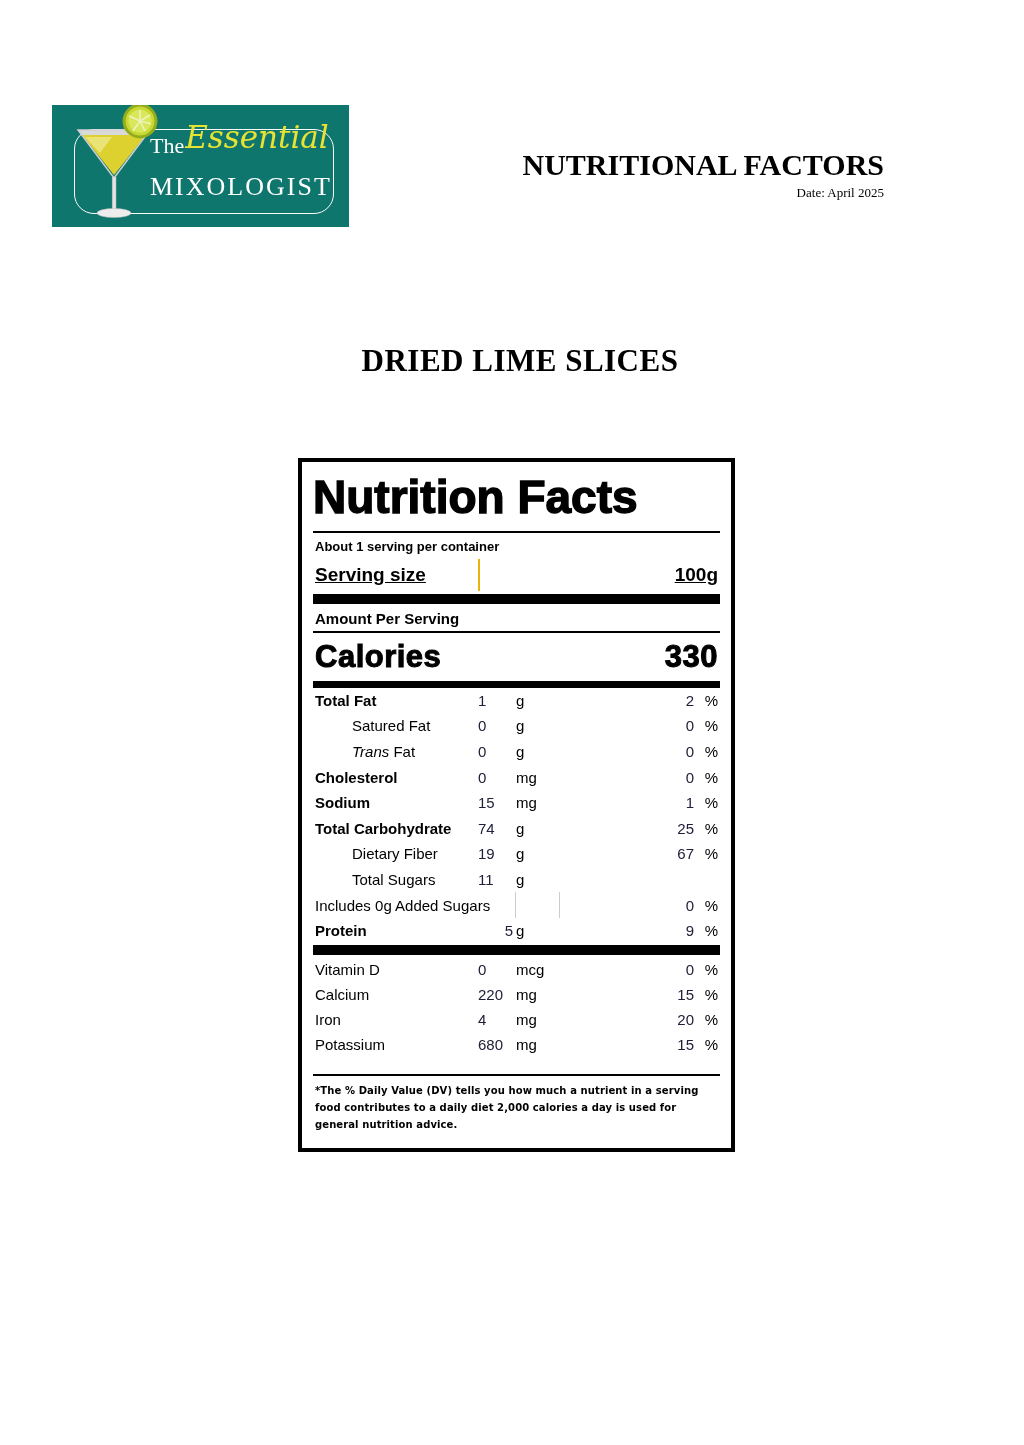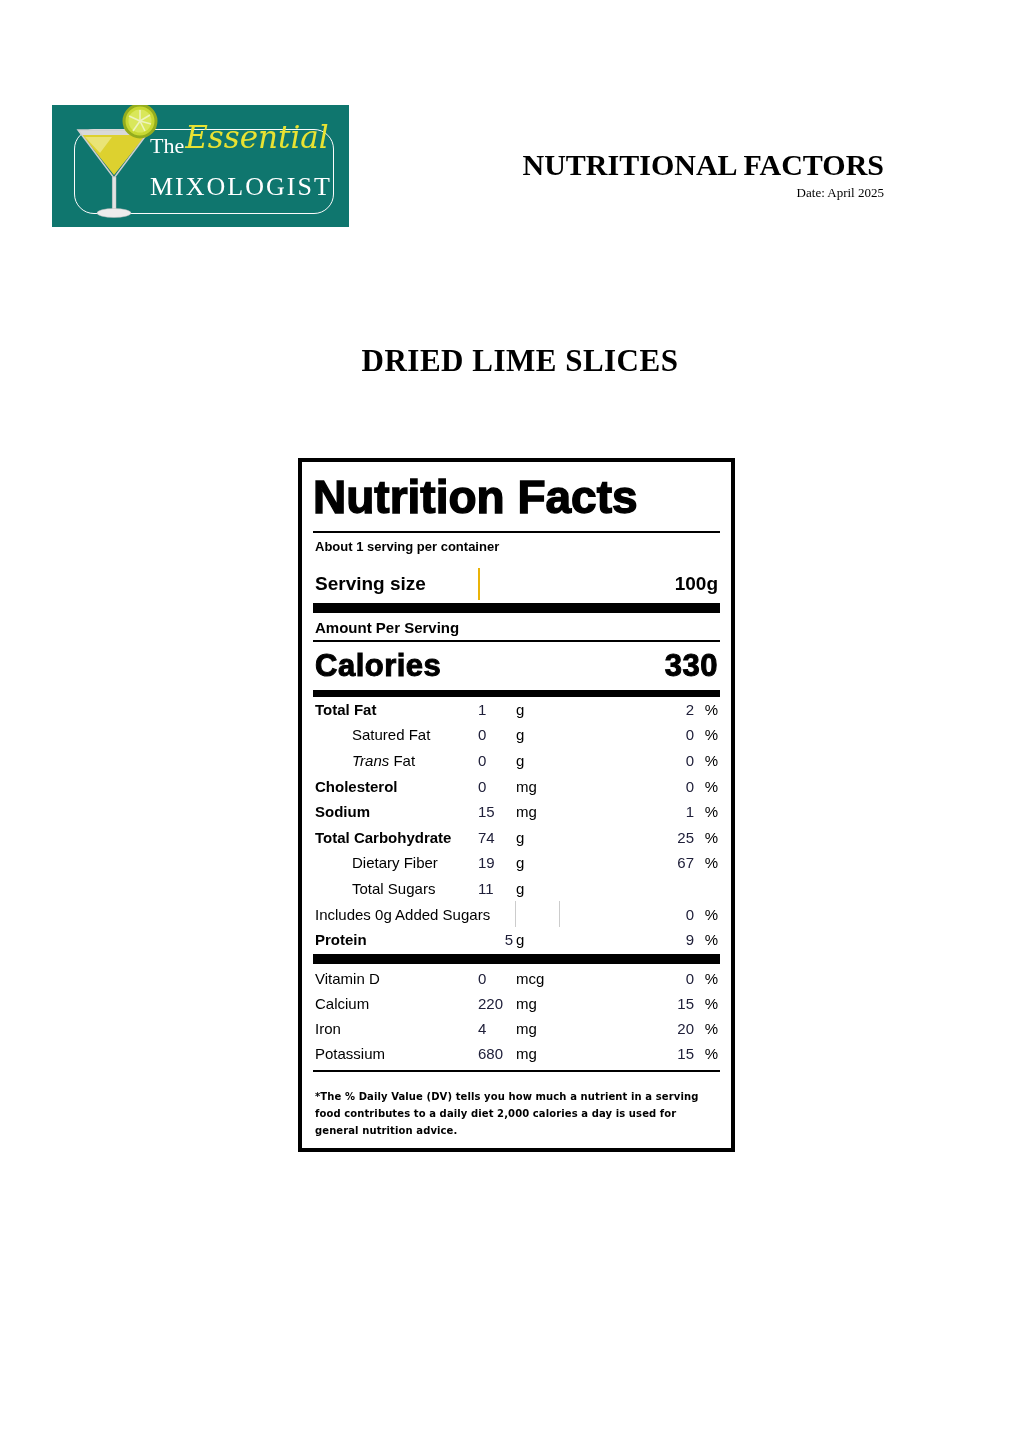--- a/index.html
+++ b/index.html
@@ -23,42 +23,42 @@
   
   .product-title{position:absolute;top:343px;left:0;width:100%;text-align:center;
     font-family:"Liberation Serif",serif;font-weight:bold;font-size:31px;letter-spacing:0.5px;padding-left:8px;}
   
   .nf{position:absolute;left:298px;top:458px;width:437px;height:694px;border:4px solid #000;
       box-sizing:border-box;padding:10px 11px 0;background:#fff;}
   .nf-title{font-size:46px;font-weight:bold;-webkit-text-stroke:1.4px #000;line-height:1.12;white-space:nowrap;}
   .nf-rule{height:2px;background:#000;margin:7px 0 4px;}
   .nf-about{font-size:13px;font-weight:bold;padding:2px 2px 0;}
   .nf-serving{display:grid;grid-template-columns:163px 1fr;height:32px;align-items:center;
-      font-size:19px;font-weight:bold;padding:0 2px;margin-top:14px;}
+      font-size:19px;font-weight:bold;padding:0 2px;margin-top:5px;text-decoration:underline;}
   .nf-serving .sval{align-self:stretch;display:flex;align-items:center;justify-content:flex-end;border-left:2px solid #eab308;}
   .bar10{height:10px;background:#000;margin:3px 0 0;}
   .bar10b{height:10px;background:#000;margin:2px 0 2px;}
   .nf-aps{font-size:15px;font-weight:bold;border-bottom:2px solid #000;padding:6px 2px 4px;}
   .nf-cal{display:flex;justify-content:space-between;align-items:center;height:48px;
       font-size:31px;font-weight:bold;-webkit-text-stroke:1px #000;padding:0 2px;letter-spacing:0.5px;}
   .bar7{height:7px;background:#000;}
   .nf-dvh{font-size:13px;font-weight:bold;text-align:right;padding:8px 0 5px;}
   .n-row{display:grid;grid-template-columns:163px 38px 44px 1fr 36px 26px;align-items:center;
       height:25.6px;font-size:15px;padding-left:2px;}
   .n-name{white-space:nowrap;grid-column:1;}
   .bold .n-name{font-weight:bold;}
   .indent .n-name{padding-left:37px;}
   .n-val{color:#20203a;}
   .merged .n-val{text-align:right;padding-right:3px;}
   .n-unit{}
   .n-dv{text-align:right;color:#20203a;}
   .n-pct{text-align:right;padding-right:2px;}
   .cell-lines .n-val,.cell-lines .n-unit{align-self:stretch;display:flex;align-items:center;border-right:1px solid #cccccc;}
   .vrows .n-row{height:25px;}
-  .nf-foot{border-top:2.5px solid #000;margin-top:4px;padding:16px 2px 0;
+  .nf-foot{border-top:2.5px solid #000;margin-top:17px;padding:6px 2px 0;
       font-family:"DejaVu Sans",sans-serif;font-size:10px;font-weight:bold;line-height:1.7;letter-spacing:0.1px;}
 </style>
 </head>
 <body>
 
 <div class="logo">
   <div class="logo-frame"></div>
   <svg class="logo-svg" width="160" height="122" viewBox="0 0 160 122">
 
     <polygon points="26,25 98,25 95,30 29,30" fill="#d9d9d9"></polygon>

